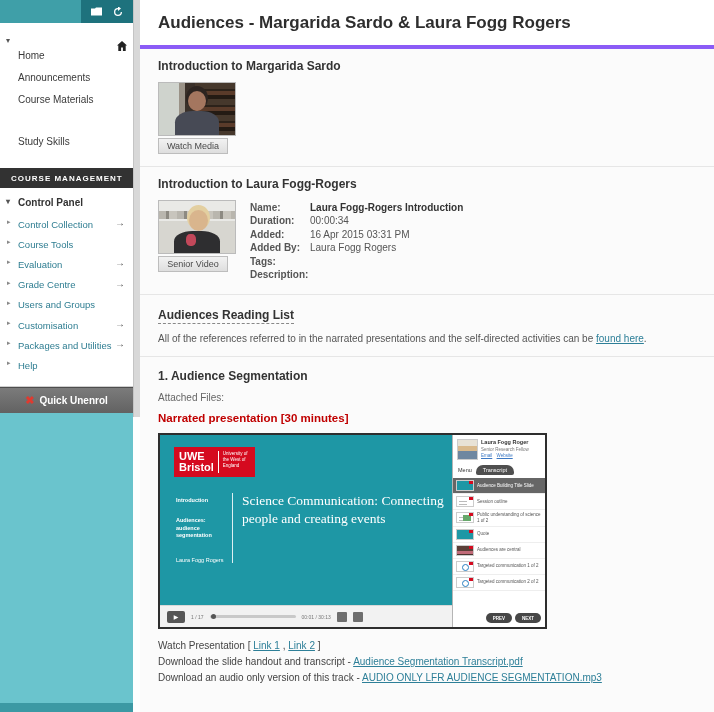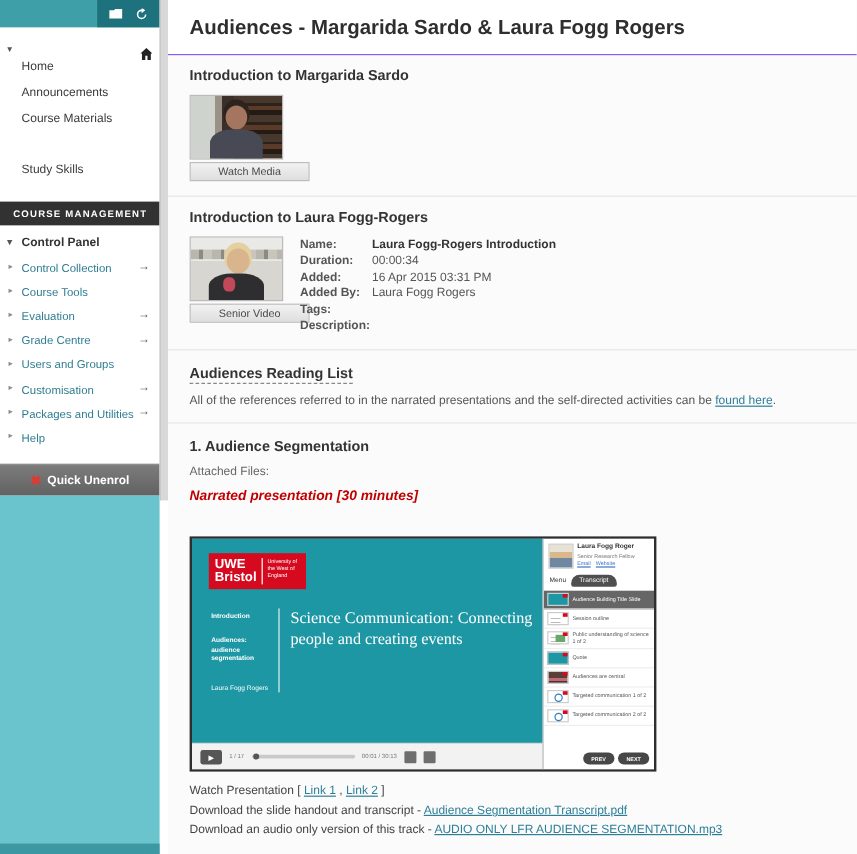--- a/index.html
+++ b/index.html
@@ -28,60 +28,60 @@
   .cp-item { position:relative; font-size:9.5px; color:#2e7d91; padding:4.6px 14px 4.6px 12px; cursor:pointer; }
   .cp-item .tri { position:absolute; left:1px; top:4px; font-size:7px; color:#8a8a8a; }
   .cp-item .arrow { position:absolute; right:2px; top:3px; font-size:10px; color:#555; }
   .quick-unenrol { width:133px; height:26px; background:linear-gradient(#7b7b7b,#626262); border-top:1px solid #4e4e4e; color:#fff; font-size:10px; font-weight:bold; display:flex; align-items:center; justify-content:center; gap:5px; cursor:pointer; }
   .quick-unenrol .x { color:#e03a2f; font-size:11px; }
   .sb-teal { width:133px; flex:1; background:#6ac4cd; display:flex; flex-direction:column; justify-content:flex-end; }
   .sb-teal .darker { height:9px; background:#3c99a4; }
 
   
   .content { flex:1; background:#fbfbfb; }
-  .title-band { background:#fff; border-bottom:1px solid #8b5cf6; padding:13px 18px 12px 18px; }
+  .title-band { background:#fff; border-bottom:4px solid #8b5cf6; padding:13px 18px 12px 18px; }
   .page-title { font-size:17px; font-weight:bold; color:#2e2e2e; }
   section { padding:10px 18px 12px 18px; border-bottom:1px solid #e6e6e6; }
   .h2 { font-size:12px; font-weight:bold; color:#333; margin-bottom:9px; }
 
   .thumb-col { width:78px; }
   .vthumb { width:78px; height:54px; position:relative; overflow:hidden; cursor:pointer; border:1px solid #bbb; }
   .vthumb .head { position:absolute; border-radius:50%; }
   .vthumb .body { position:absolute; border-radius:40% 40% 0 0; }
   .thumb-m { background:linear-gradient(90deg,#cfd3cd 0 26%, #9a9287 26% 34%, #3a3029 34% 100%); }
   .thumb-m .shelf { position:absolute; right:0; top:0; width:52%; height:100%;
       background:repeating-linear-gradient(#46382c 0 6px, #2c221a 6px 8px, #5a3b2a 8px 12px, #241b14 12px 16px); }
   .thumb-m .head { width:18px; height:20px; left:29px; top:8px; background:#a4765f; box-shadow:0 -3px 0 2px #2d2420; }
   .thumb-m .body { width:44px; height:28px; left:16px; top:28px; background:#474a55; }
   .thumb-l { background:linear-gradient(#e9e9e6 0 38%, #d7d6d0 38% 100%); }
   .thumb-l .clutter { position:absolute; left:0; top:10px; width:100%; height:8px;
       background:repeating-linear-gradient(90deg,#b9b6ae 0 7px, #8d8a82 7px 10px, #c8c5bd 10px 18px); }
   .thumb-l .head { width:19px; height:21px; left:30px; top:9px; background:#d9b58d; box-shadow:0 -3px 0 2px #e3cfa0; }
   .thumb-l .body { width:46px; height:26px; left:15px; top:30px; background:#2e2e30; }
   .thumb-l .body i { position:absolute; left:12px; top:3px; width:10px; height:12px; background:#c2485a; border-radius:40%; }
-  .watch-btn { margin-top:2px; width:100px; height:16px; background:linear-gradient(#f2f2f2,#dedede); border:1px solid #bdbdbd; color:#4a4a4a; font-size:9px; display:flex; align-items:center; justify-content:center; cursor:pointer; }
+  .watch-btn { margin-top:2px; width:70px; height:16px; background:linear-gradient(#f2f2f2,#dedede); border:1px solid #bdbdbd; color:#4a4a4a; font-size:9px; display:flex; align-items:center; justify-content:center; cursor:pointer; }
 
   .laura-row { display:flex; }
   .meta { margin-left:14px; font-size:10px; margin-top:2px; }
   .meta .row { display:flex; margin-bottom:2.4px; }
   .meta .lbl { width:60px; font-weight:bold; color:#555; }
   .meta .val { color:#555; }
   .meta .val.strong { font-weight:bold; color:#333; }
 
   .reading-head { display:inline-block; font-size:12px; font-weight:bold; color:#333; border-bottom:1px dashed #888; padding-bottom:1px; margin-bottom:9px; }
   .reading-p { font-size:10px; color:#555; }
   a.lnk { color:#2d7f98; text-decoration:underline; cursor:pointer; }
 
   .seg { border-bottom:none; padding-top:12px; }
   .files-row { display:flex; font-size:10px; margin-bottom:9px; }
   .files-lbl { color:#666; margin-right:8px; }
   .file-line { display:flex; align-items:center; gap:4px; margin-bottom:2px; }
   .file-size { color:#666; }
   .doc-ic { display:block; }
-  .narrated { font-size:11.5px; font-weight:bold; color:#c00000; margin-bottom:27px;font-style:italic; }
+  .narrated { font-size:11.5px; font-weight:bold; color:#c00000; margin-bottom:9px; }
 
   
   .pres { width:389px; height:196px; border:2px solid #2e2e2e; background:#fff; display:flex; margin-bottom:9px; }
   .pres-left { width:292px; display:flex; flex-direction:column; }
   .slide { flex:1; background:#1e97a5; position:relative; }
   .uwe { position:absolute; left:14px; top:12px; background:#d50a1f; color:#fff; display:flex; align-items:stretch; padding:4px 5px; gap:4px; }
   .uwe .big { font-size:11px; font-weight:bold; line-height:1.0; }
   .uwe .sep { width:1px; background:#fff; }
   .uwe .small { font-size:4.5px; width:27px; line-height:1.25; }
   .slide-side { position:absolute; left:16px; top:62px; width:50px; color:#fff; }

